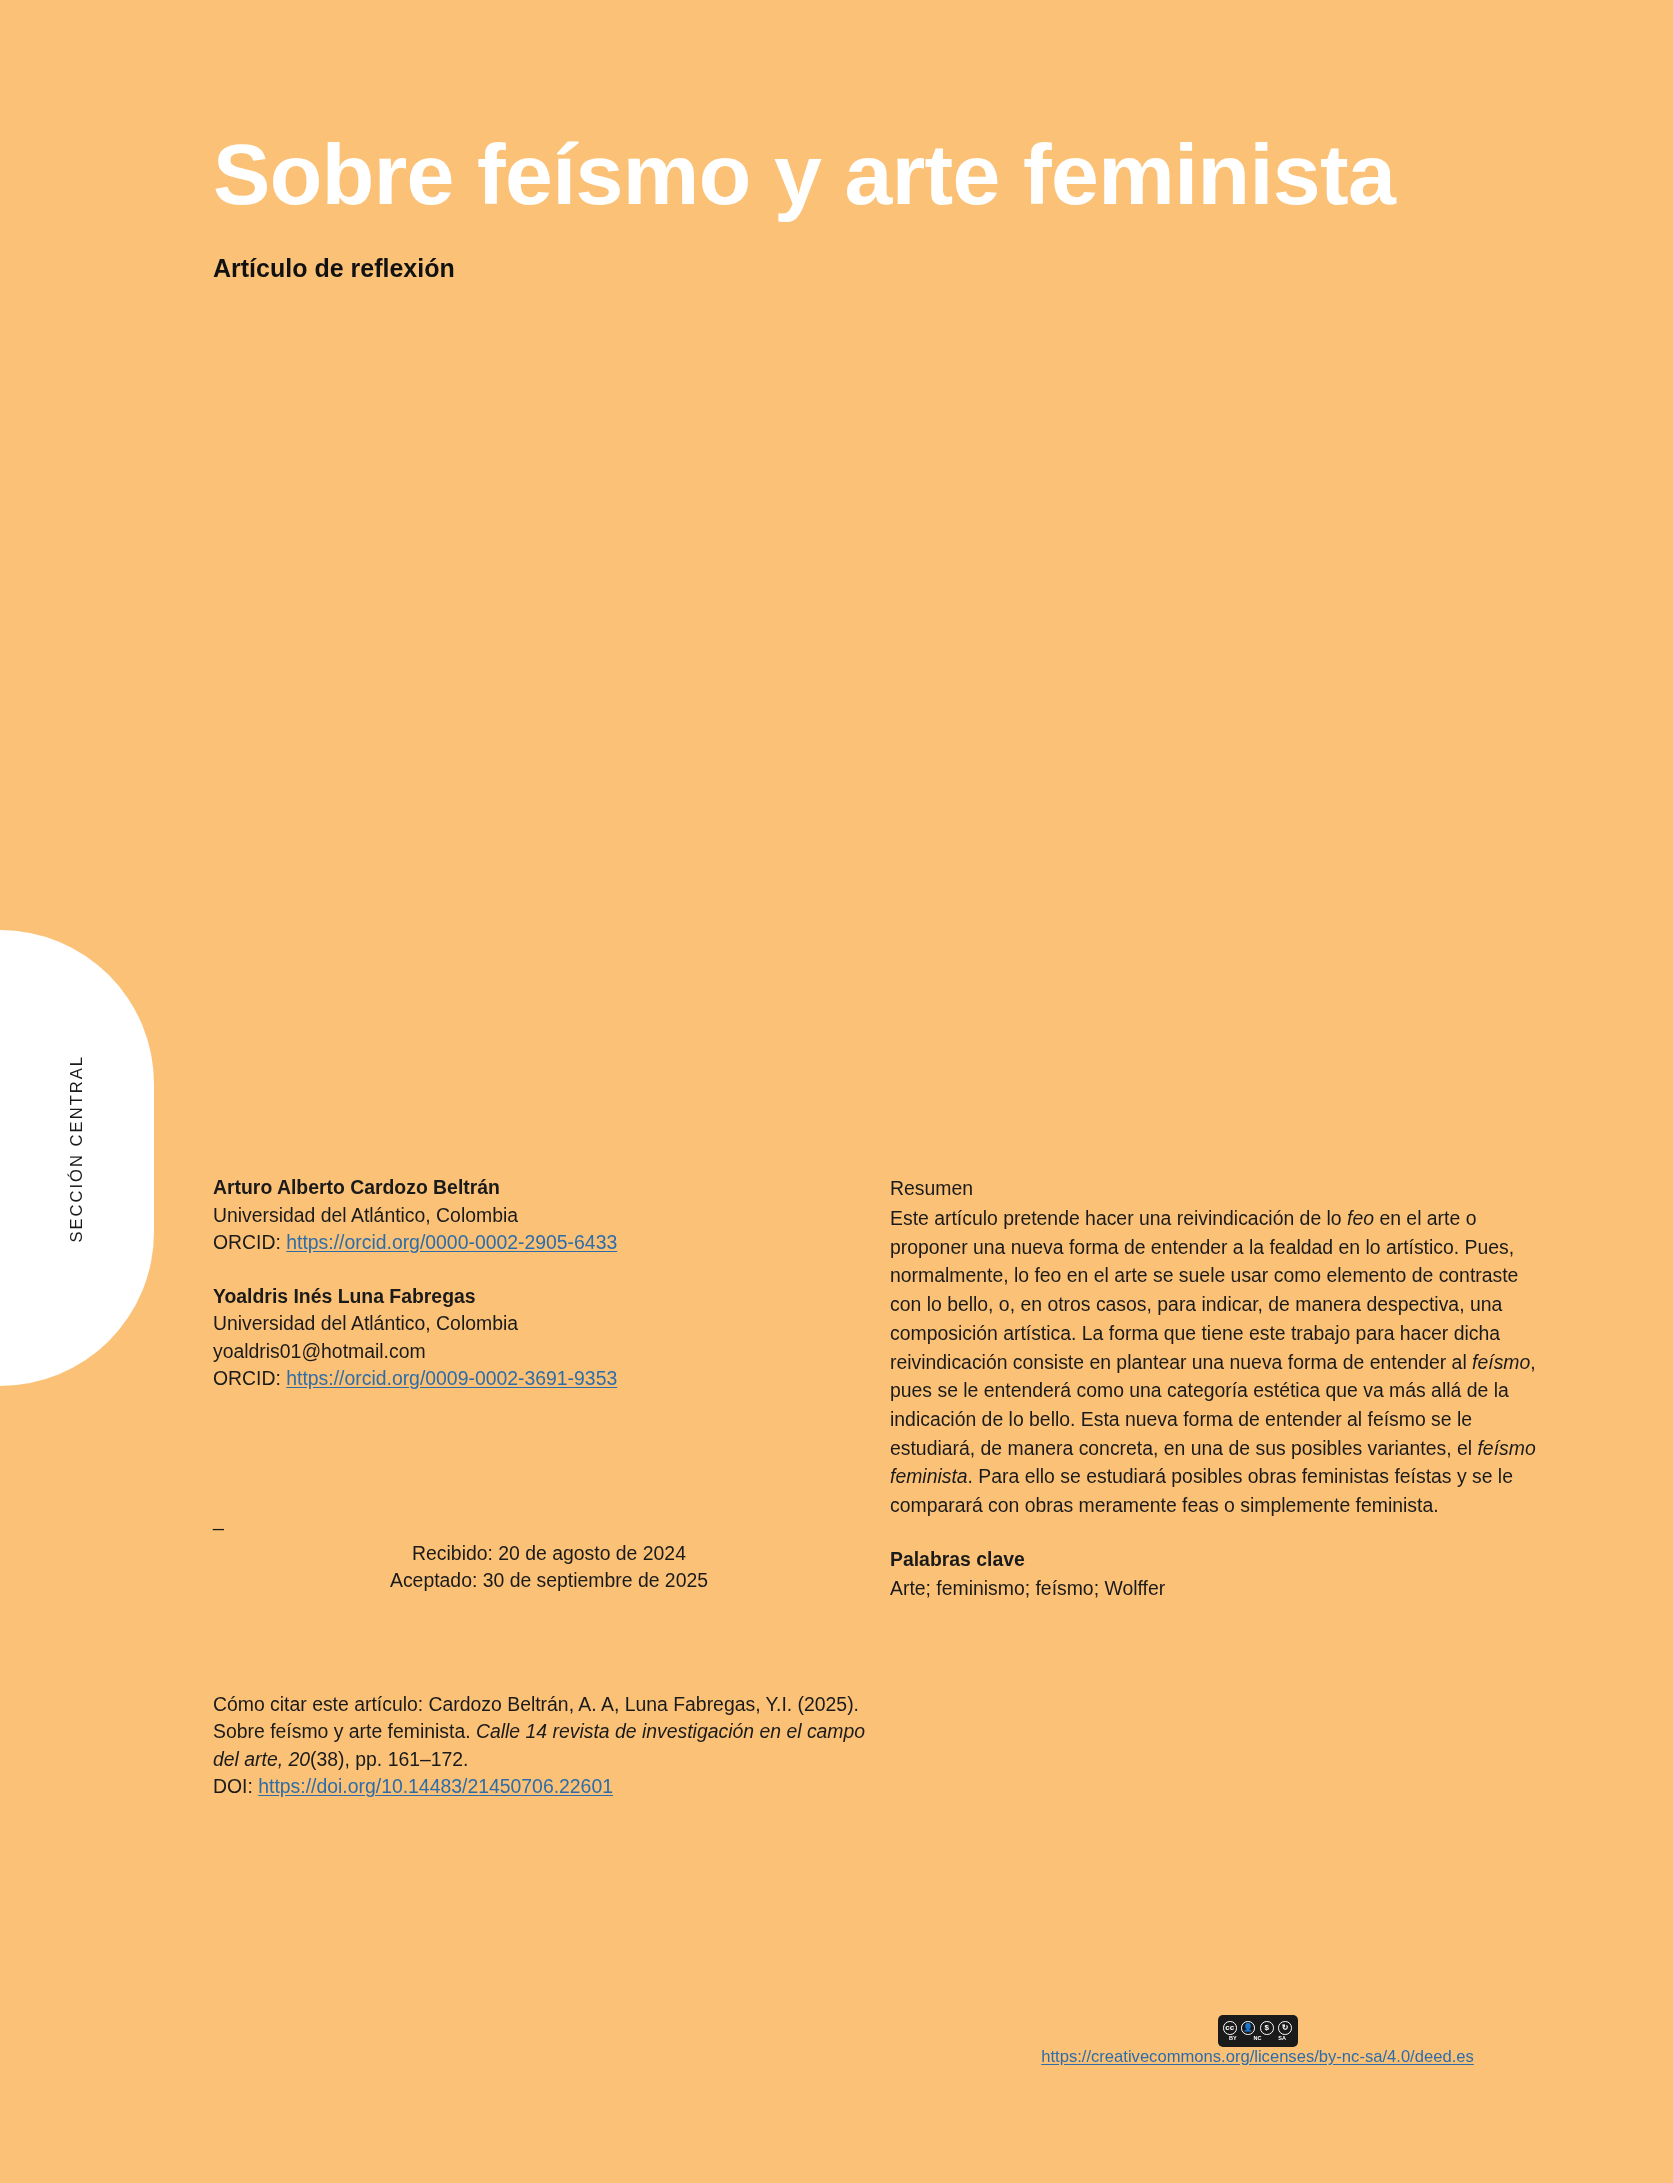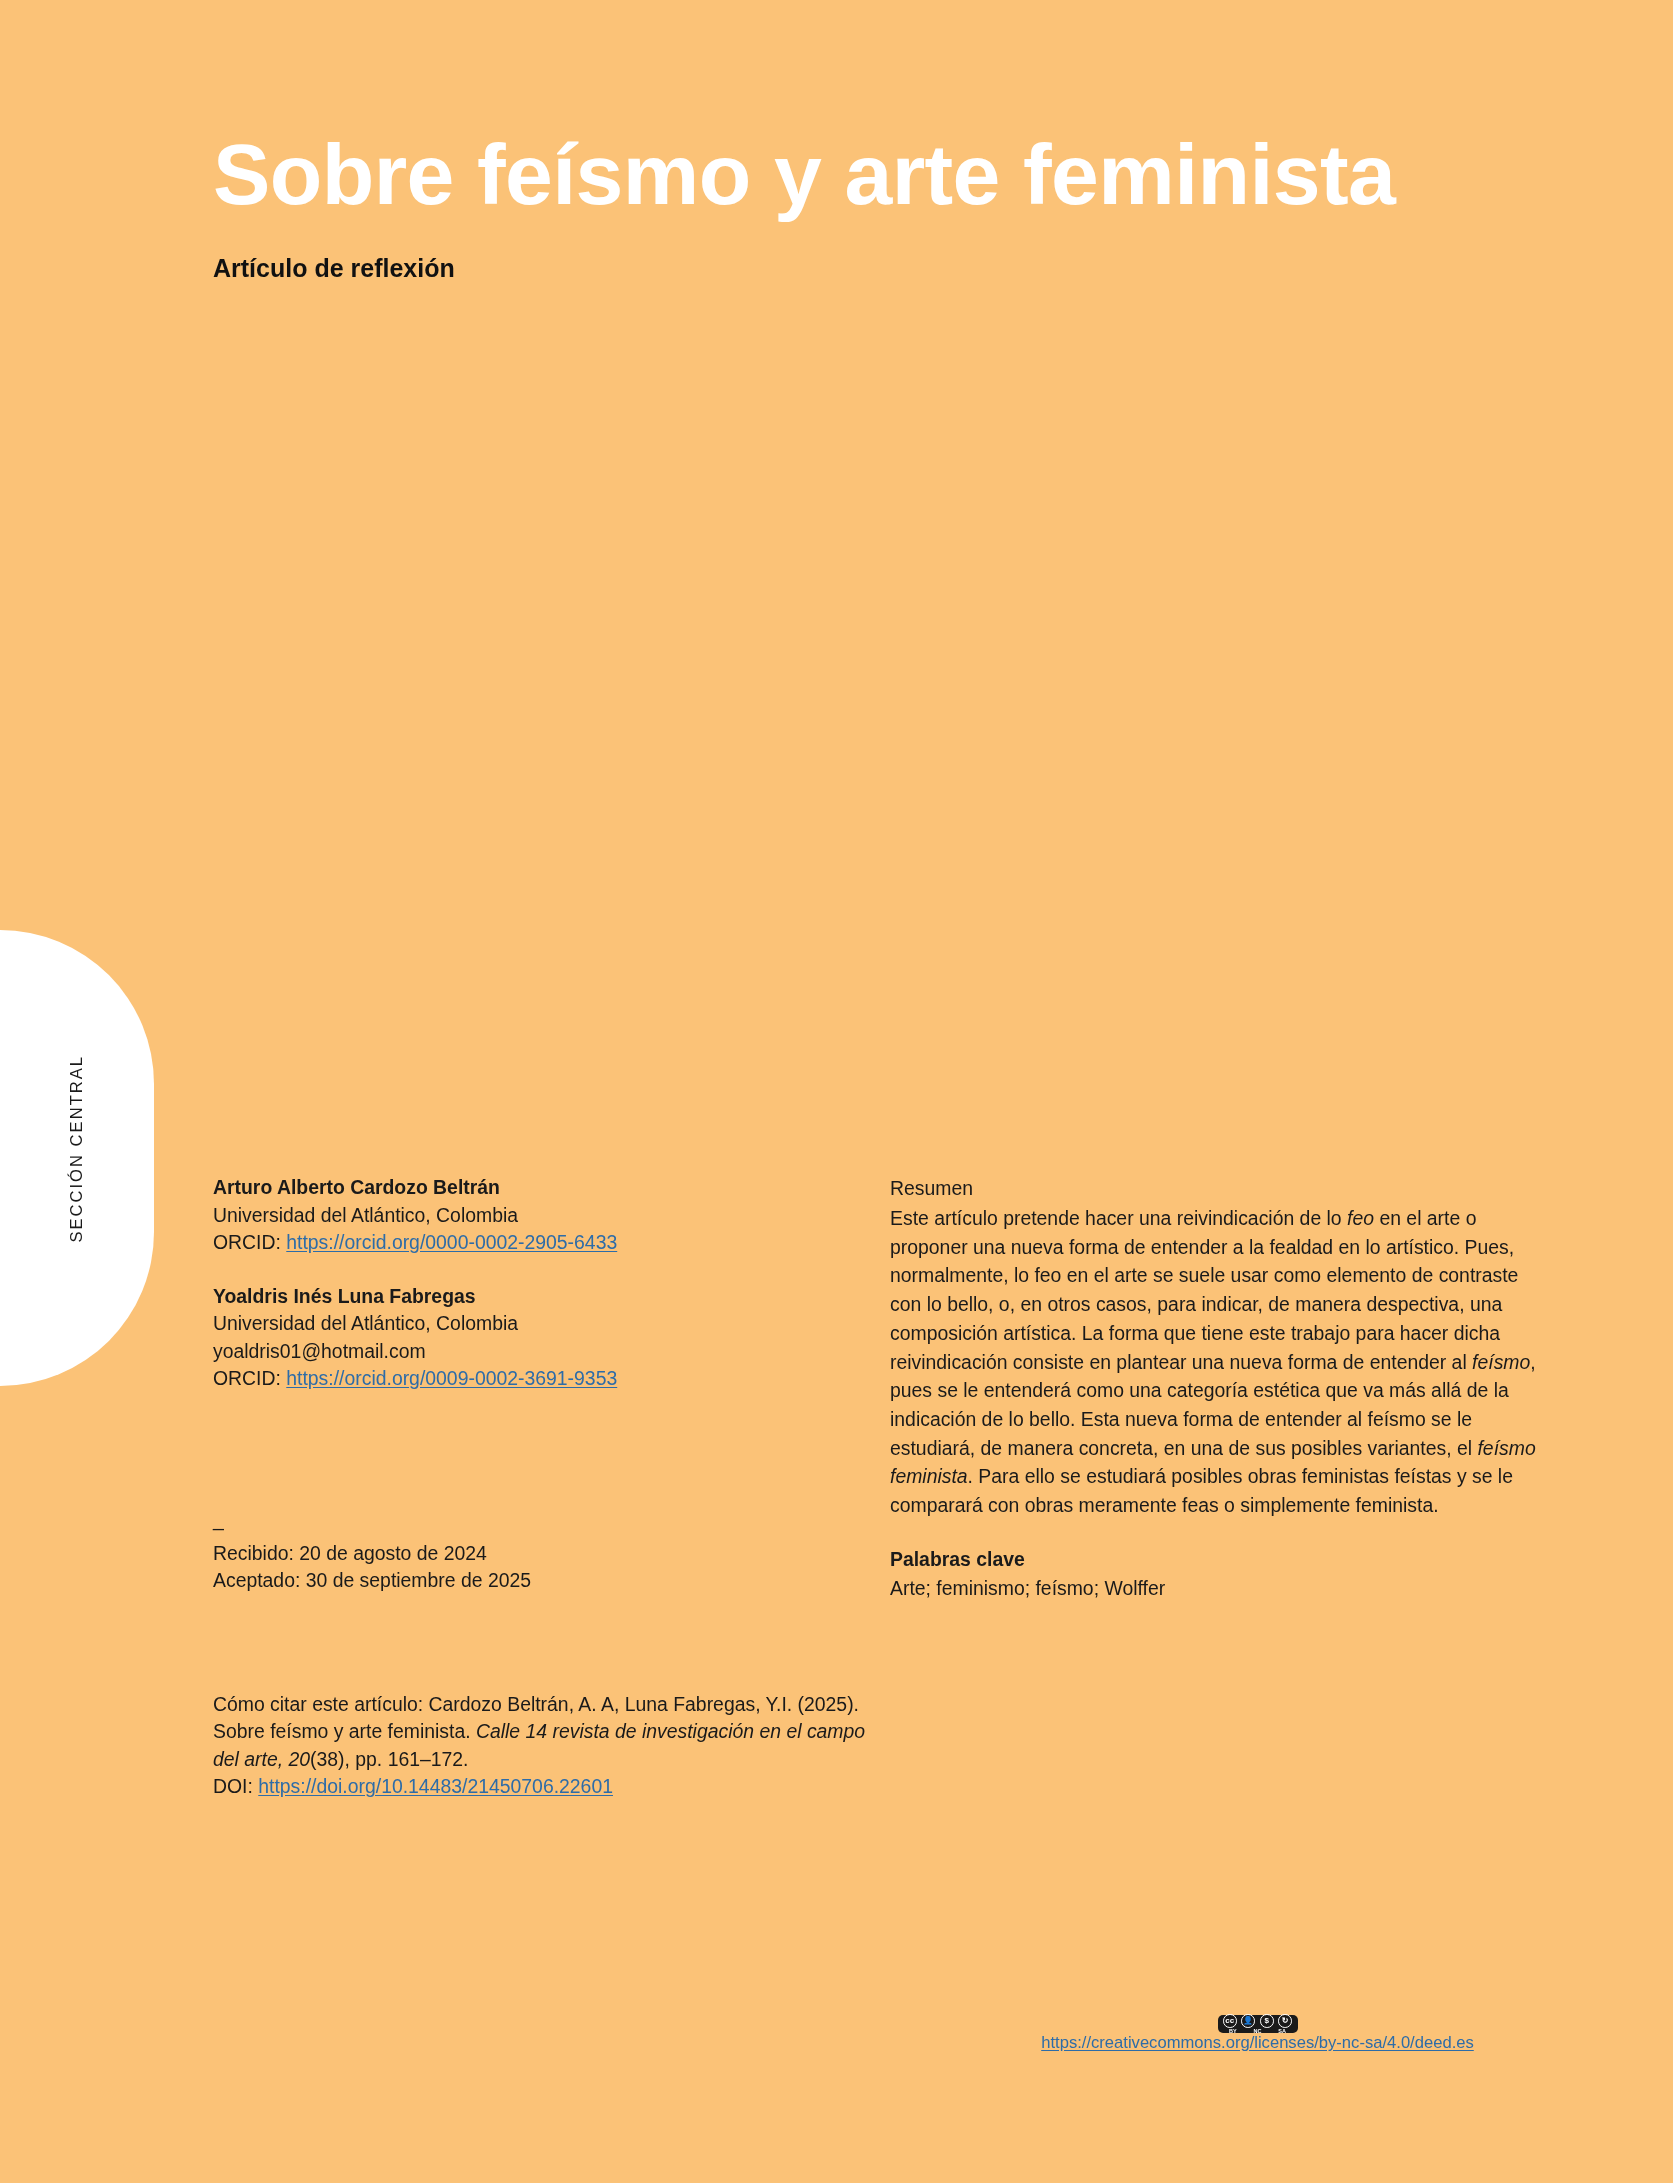--- a/index.html
+++ b/index.html
@@ -103,20 +103,21 @@
   }
 
   .rule-dash {
     margin-top: 123px;
     font-size: 19.4px;
     line-height: 0.4;
     color: #1a1a1a;
   }
   .dates {
     margin-top: 16px;
+    text-align: center;
   }
   .cite-block {
     margin-top: 96px;
   }
   .cite-block em {
     font-style: italic;
   }
 
   .section-head {
     font-weight: 400;
@@ -135,21 +136,21 @@
   
   .license {
     position: absolute;
     left: 971px;
     top: 2015px;
     width: 573px;
     text-align: center;
   }
   .cc-badge {
     width: 80px;
-    height: 18px;
+    height: 32px;
     margin: 0 auto;
     background: #1a1a1a;
     border-radius: 5px;
     display: flex;
     flex-direction: column;
     justify-content: center;
     box-sizing: border-box;
     padding: 1.8px 3.1px;
   }
   .cc-top {

